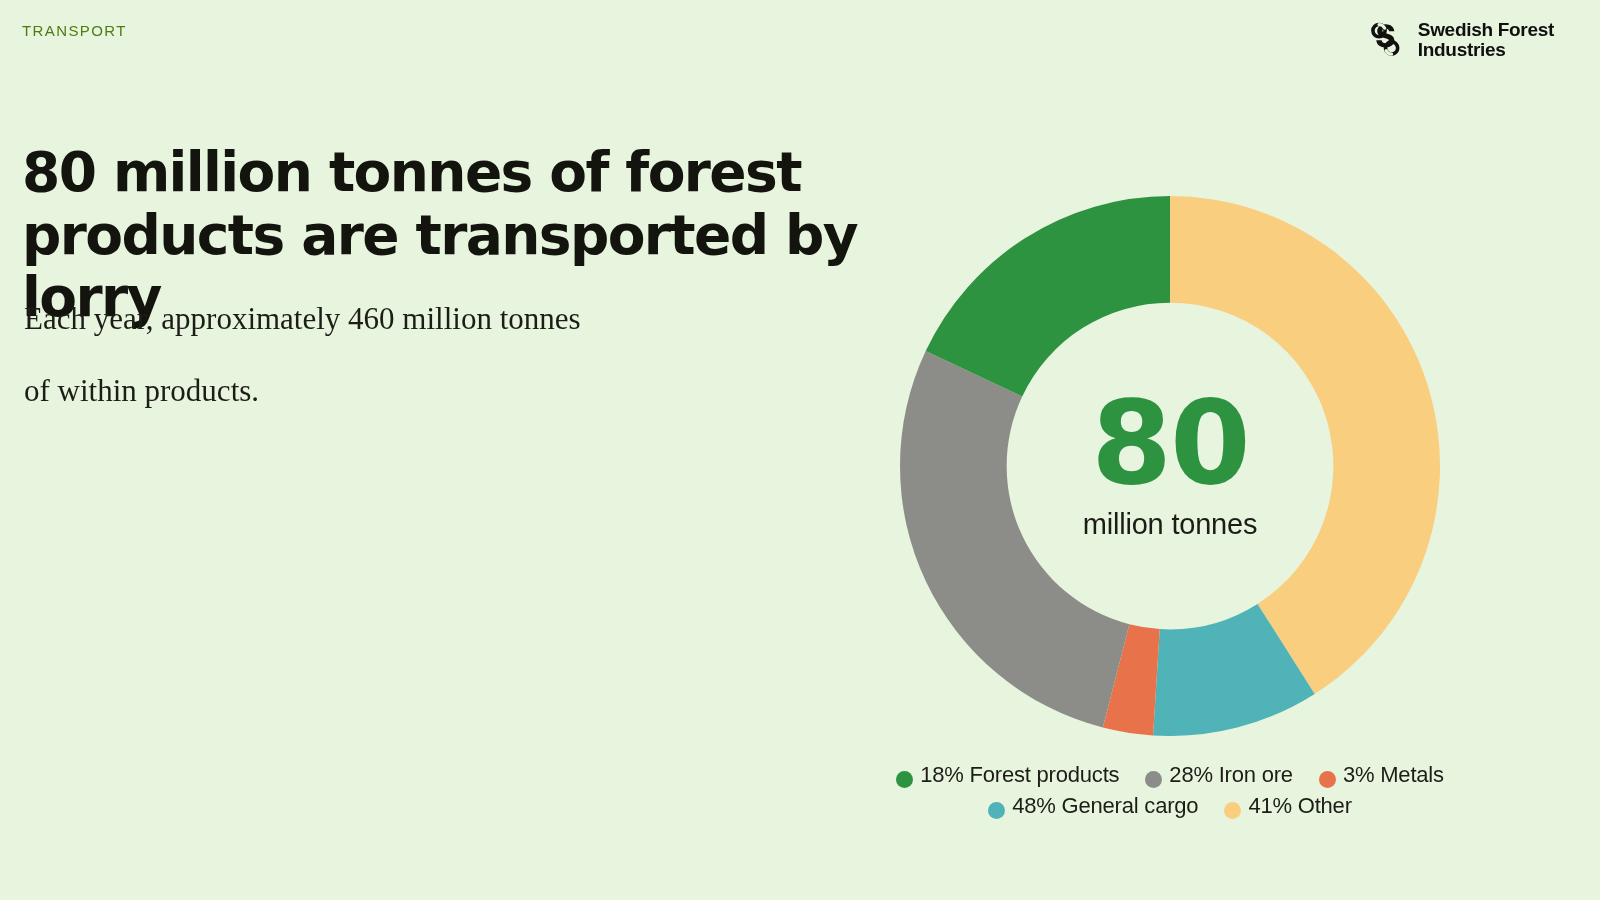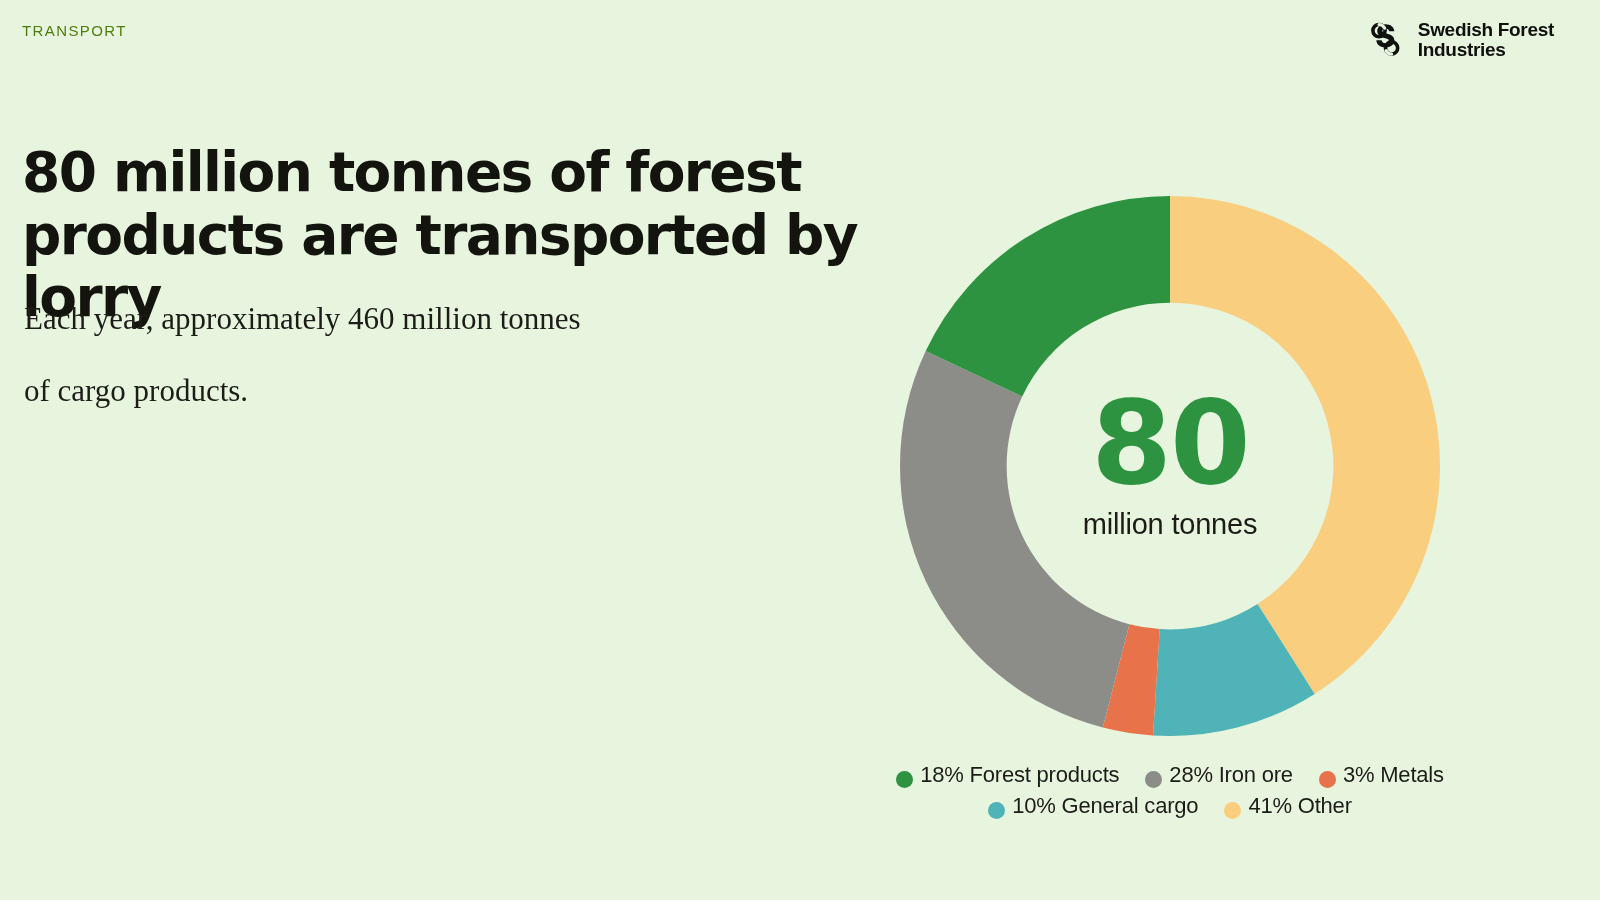--- a/index.html
+++ b/index.html
@@ -186,21 +186,21 @@
 <h1 class="headline">
   <span class="ln">80 million tonnes of forest</span>
   <span class="ln">products are transported by lorry</span>
 </h1>
 
 <div class="body-copy">
   <p>
     <span class="ln">Each year, approximately 460 million tonnes</span>
   </p>
   <p>
-    <span class="ln">of cargo products.</span>
+    <span class="ln">of within products.</span>
   </p>
 </div>
 
 <div class="chart-area">
   <svg class="donut-svg" viewBox="0 0 540 540">
     <g id="donut-slices">
         <path d="M 270 0 A 270 270 0 0 1 414.6732346443291 497.96853988554403 L 357.5273069598191 407.92096663075415 A 163.35 163.35 0 0 0 270 106.65 Z" fill="#f9ce7e"></path>
         <path d="M 414.6732346443291 497.96853988554403 A 270 270 0 0 1 253.04655972708545 539.4672166756334 L 259.7431686348867 433.02766608875817 A 163.35 163.35 0 0 0 357.5273069598191 407.92096663075415 Z" fill="#4fb3b8"></path>
         <path d="M 253.04655972708545 539.4672166756334 A 270 270 0 0 1 202.85373046548926 531.5174535047304 L 229.376506931621 428.21805937036186 A 163.35 163.35 0 0 0 259.7431686348867 433.02766608875817 Z" fill="#e8734a"></path>
         <path d="M 202.85373046548926 531.5174535047304 A 270 270 0 0 1 25.696695834174676 155.03959127743047 L 122.19650097967568 200.44895272284543 A 163.35 163.35 0 0 0 229.376506931621 428.21805937036186 Z" fill="#8c8c88"></path>
@@ -224,20 +224,20 @@
         <span class="legend-label">28% Iron ore</span>
       </div>
       <div class="legend-item">
         <span class="legend-dot" style="background: rgb(232, 115, 74);"></span>
         <span class="legend-label">3% Metals</span>
       </div>
     </div>
   <div class="legend-row" id="legend-row-1">
       <div class="legend-item">
         <span class="legend-dot" style="background: rgb(79, 179, 184);"></span>
-        <span class="legend-label">10% General cargo</span>
+        <span class="legend-label">48% General cargo</span>
       </div>
       <div class="legend-item">
         <span class="legend-dot" style="background: rgb(249, 206, 126);"></span>
         <span class="legend-label">41% Other</span>
       </div>
     </div>
 </div>
 
 </body></html>

